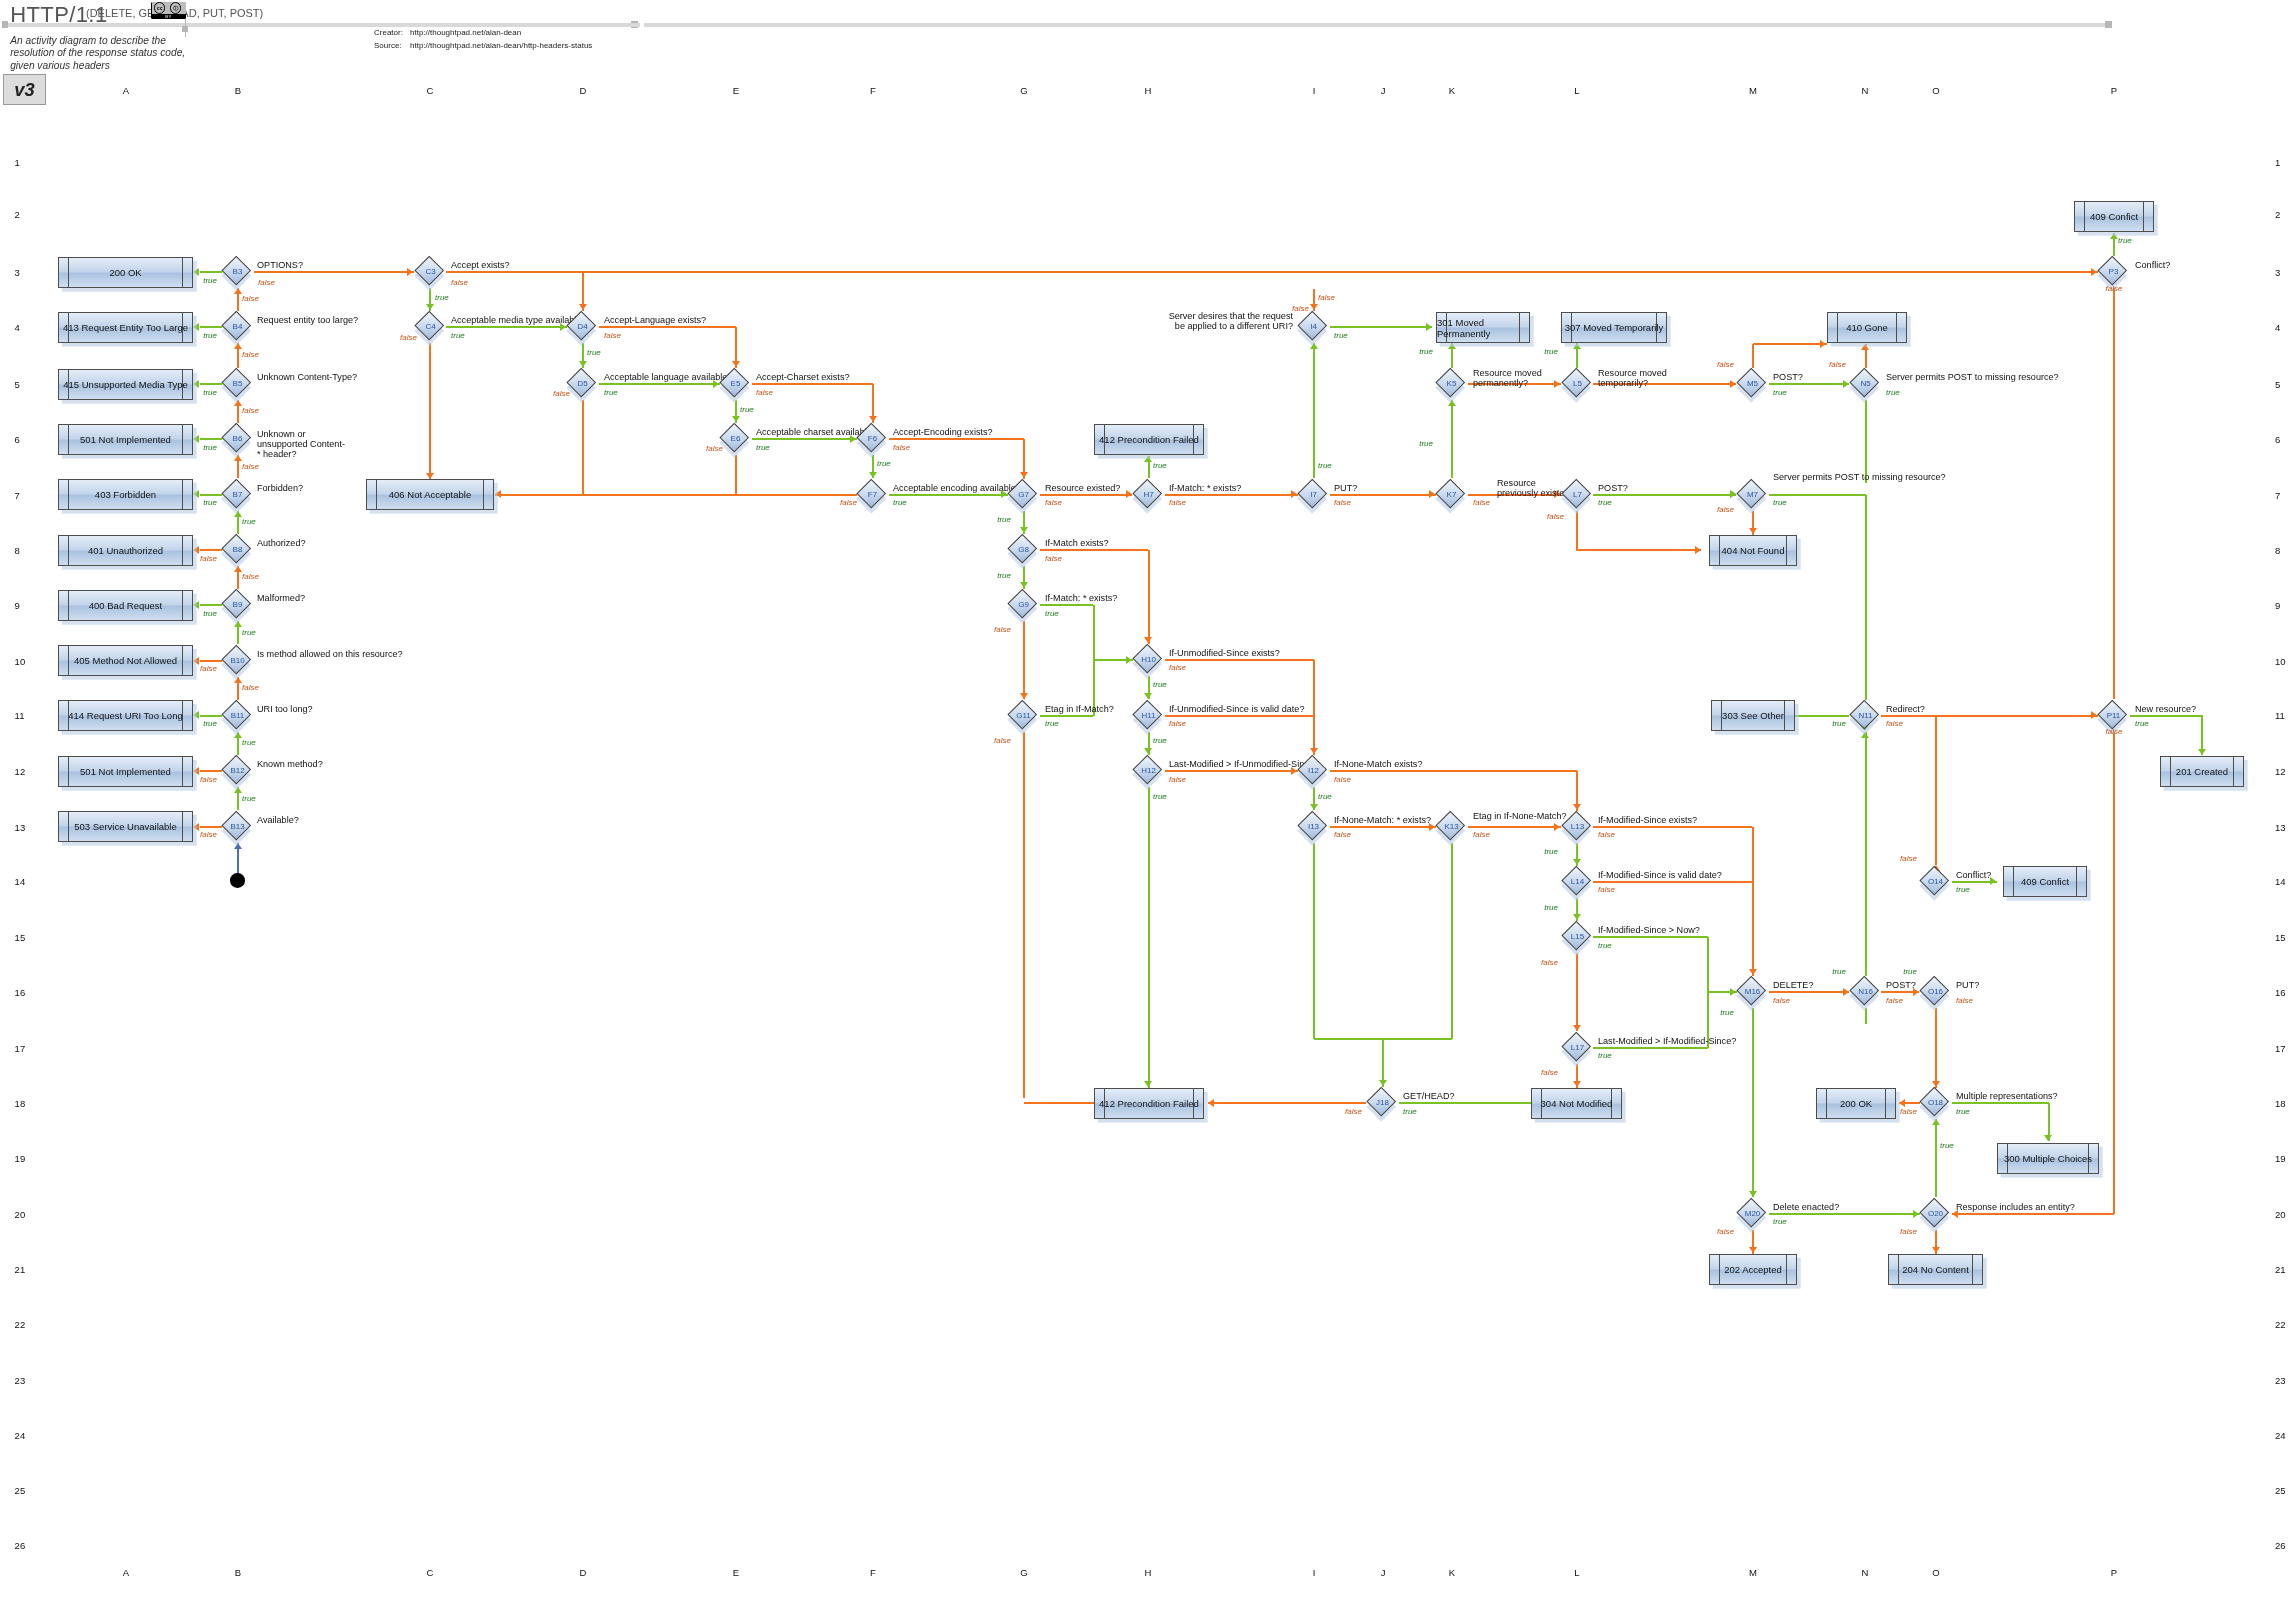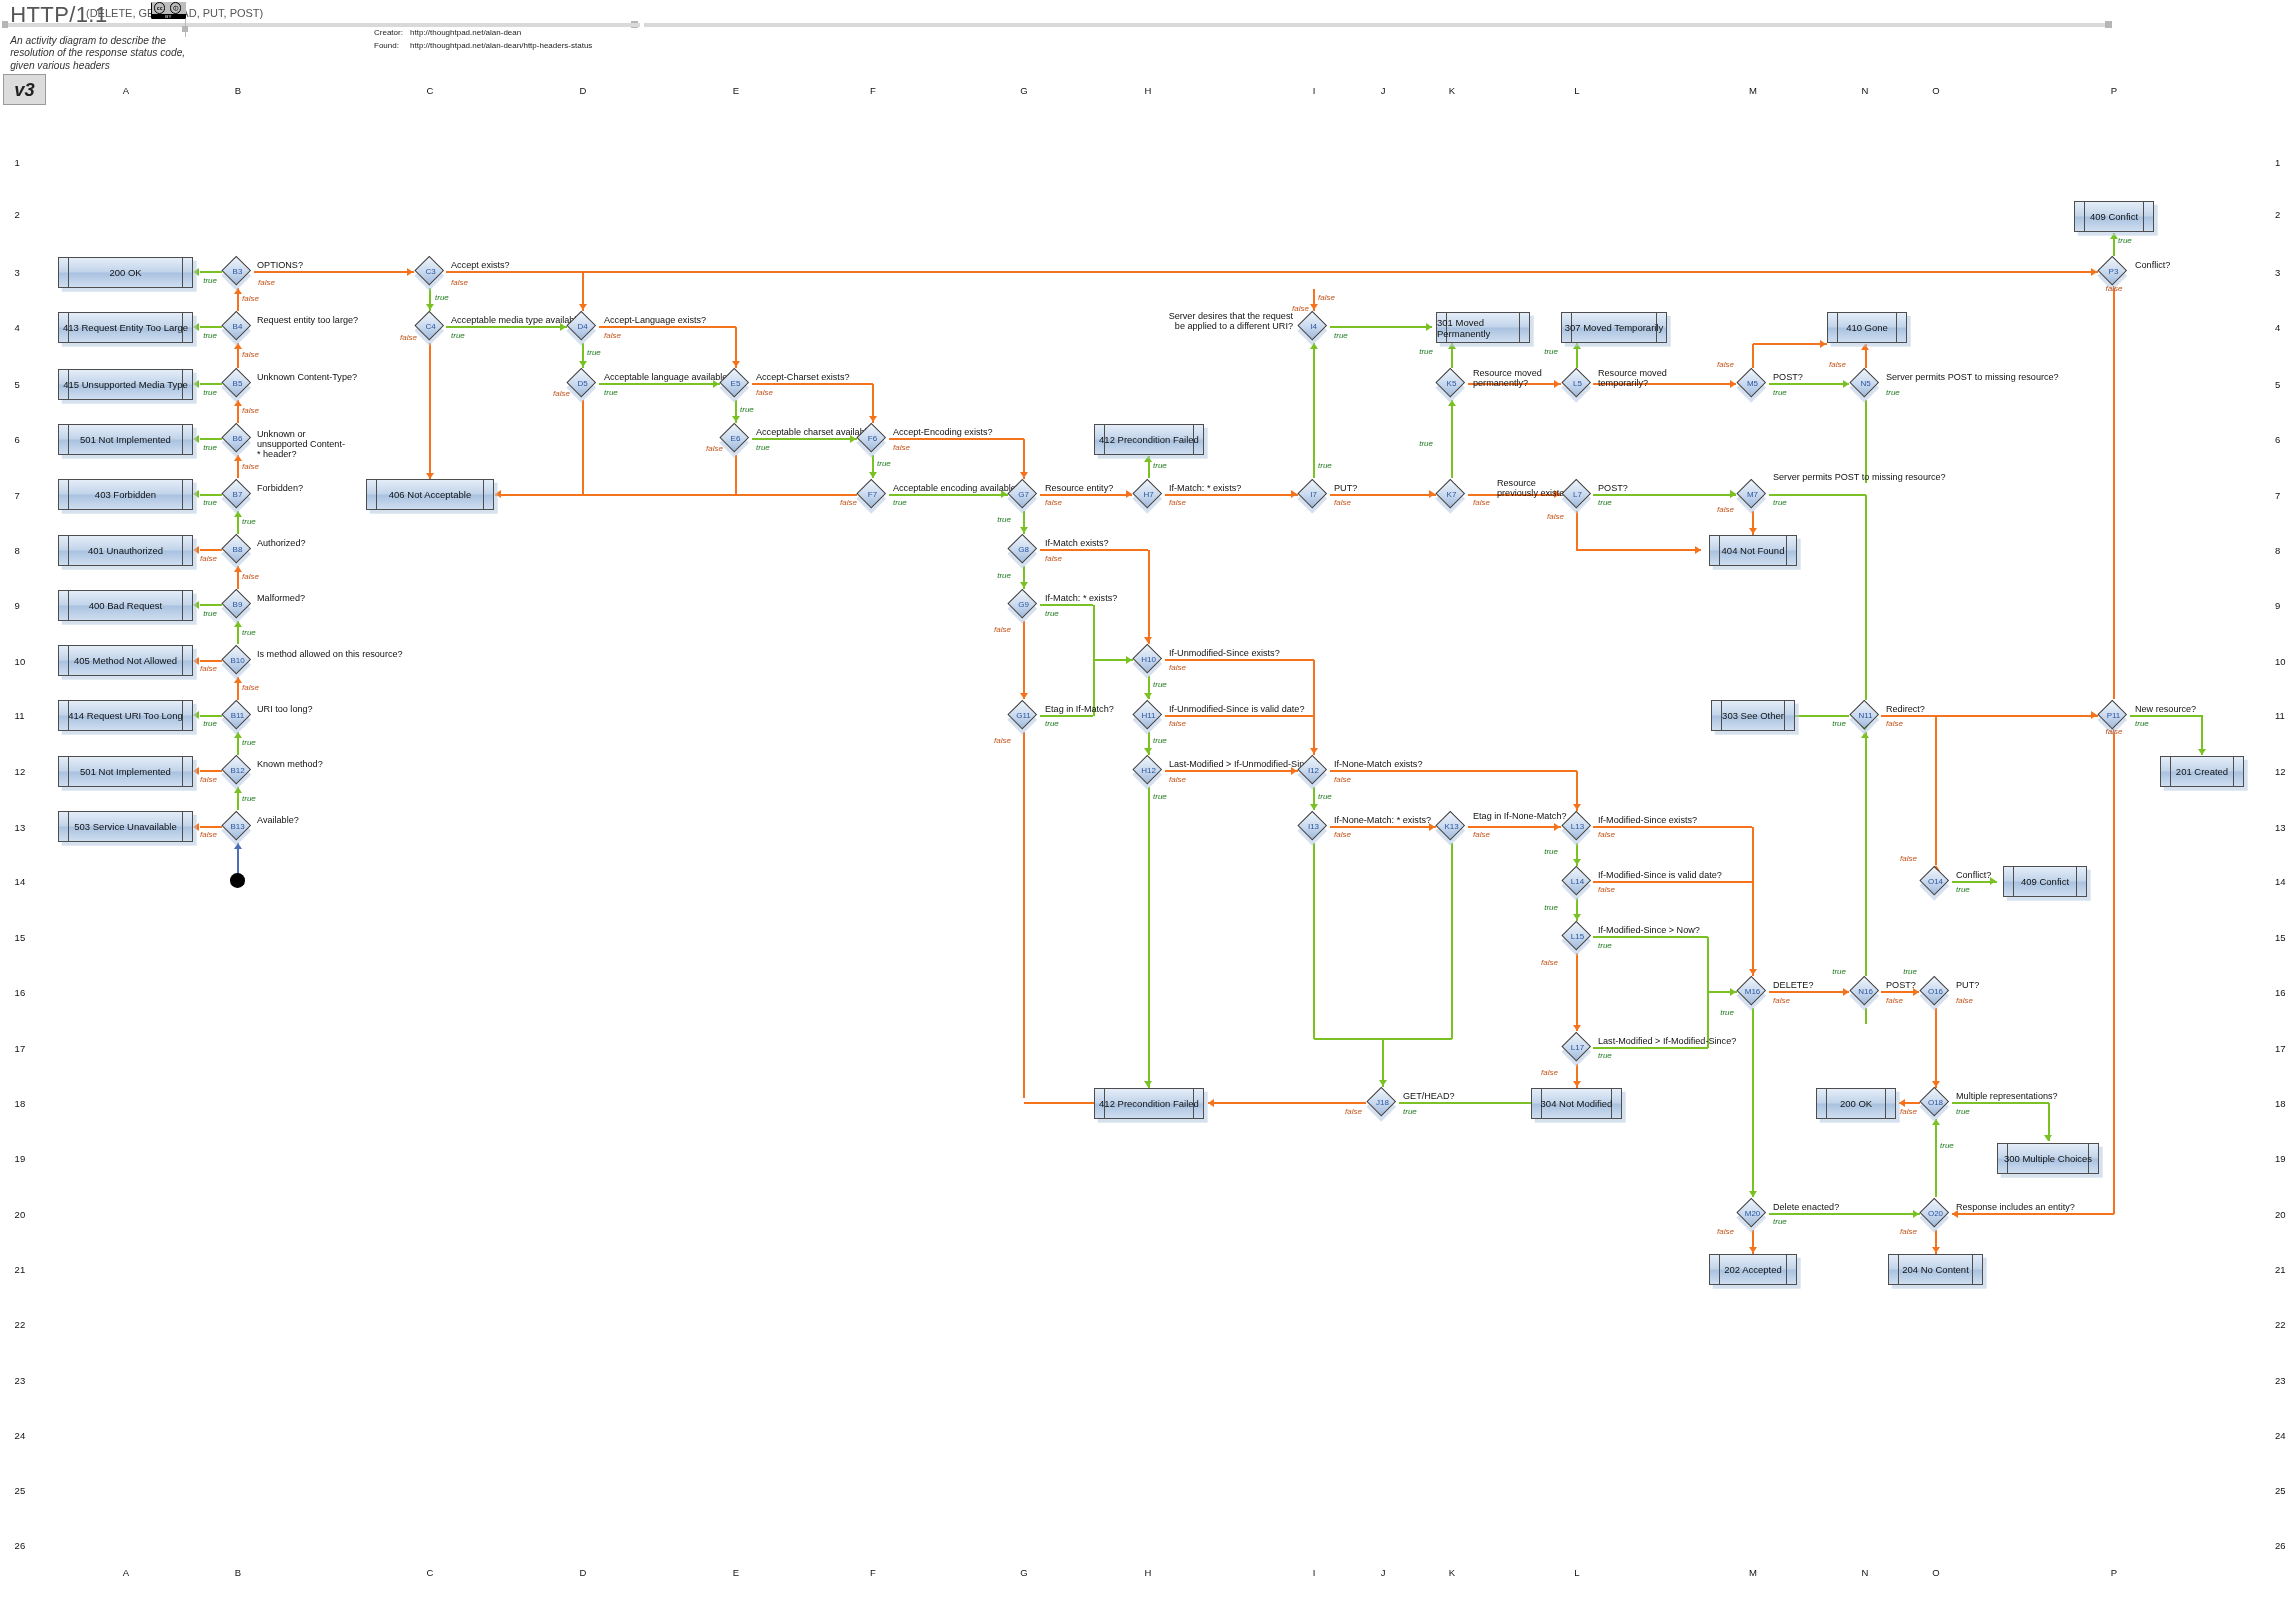--- a/index.html
+++ b/index.html
@@ -89,21 +89,21 @@
           <div class="cc-circ">ⓘ</div>
         </div>
     </div>
     <div class="cc-by">BY</div>
   </div>
   <div class="cc-stem"></div>
   <div class="cc-stem-dot"></div>
 
   <div class="credit" style="left:374px;top:28px;">Creator:</div>
   <div class="credit lnk" style="left:410px;top:28px;">http://thoughtpad.net/alan-dean</div>
-  <div class="credit" style="left:374px;top:41px;">Found:</div>
+  <div class="credit" style="left:374px;top:41px;">Source:</div>
   <div class="credit lnk" style="left:410px;top:41px;">http://thoughtpad.net/alan-dean/http-headers-status</div>
 
   <div class="vbadge">v3</div>
 
   <div id="grid-labels">
       <div class="collabel" style="left: 126px; top: 85px;">A</div>
       <div class="collabel" style="left: 126px; top: 1567px;">A</div>
       <div class="collabel" style="left: 238px; top: 85px;">B</div>
       <div class="collabel" style="left: 238px; top: 1567px;">B</div>
       <div class="collabel" style="left: 430px; top: 85px;">C</div>
@@ -596,21 +596,21 @@
       <div class="tl t" style="left: 587px; top: 348px;">true</div>
       <div class="tl f" style="left: 570px; top: 389px; transform: translateX(-100%);">false</div>
       <div class="tl t" style="left: 740px; top: 405px;">true</div>
       <div class="tl f" style="left: 723px; top: 444px; transform: translateX(-100%);">false</div>
       <div class="tl t" style="left: 877px; top: 459px;">true</div>
       <div class="tl f" style="left: 857px; top: 498px; transform: translateX(-100%);">false</div>
       <div class="dia" style="left: 1009px; top: 480px;">
         <i></i>
         <b>G7</b>
       </div>
-      <div class="qlab" style="left: 1045px; top: 483px;">Resource entity?</div>
+      <div class="qlab" style="left: 1045px; top: 483px;">Resource existed?</div>
       <div class="tl f" style="left: 1045px; top: 498px;">false</div>
       <div class="dia" style="left: 1009px; top: 535px;">
         <i></i>
         <b>G8</b>
       </div>
       <div class="qlab" style="left: 1045px; top: 538px;">If-Match exists?</div>
       <div class="tl f" style="left: 1045px; top: 554px;">false</div>
       <div class="dia" style="left: 1009px; top: 590px;">
         <i></i>
         <b>G9</b>

